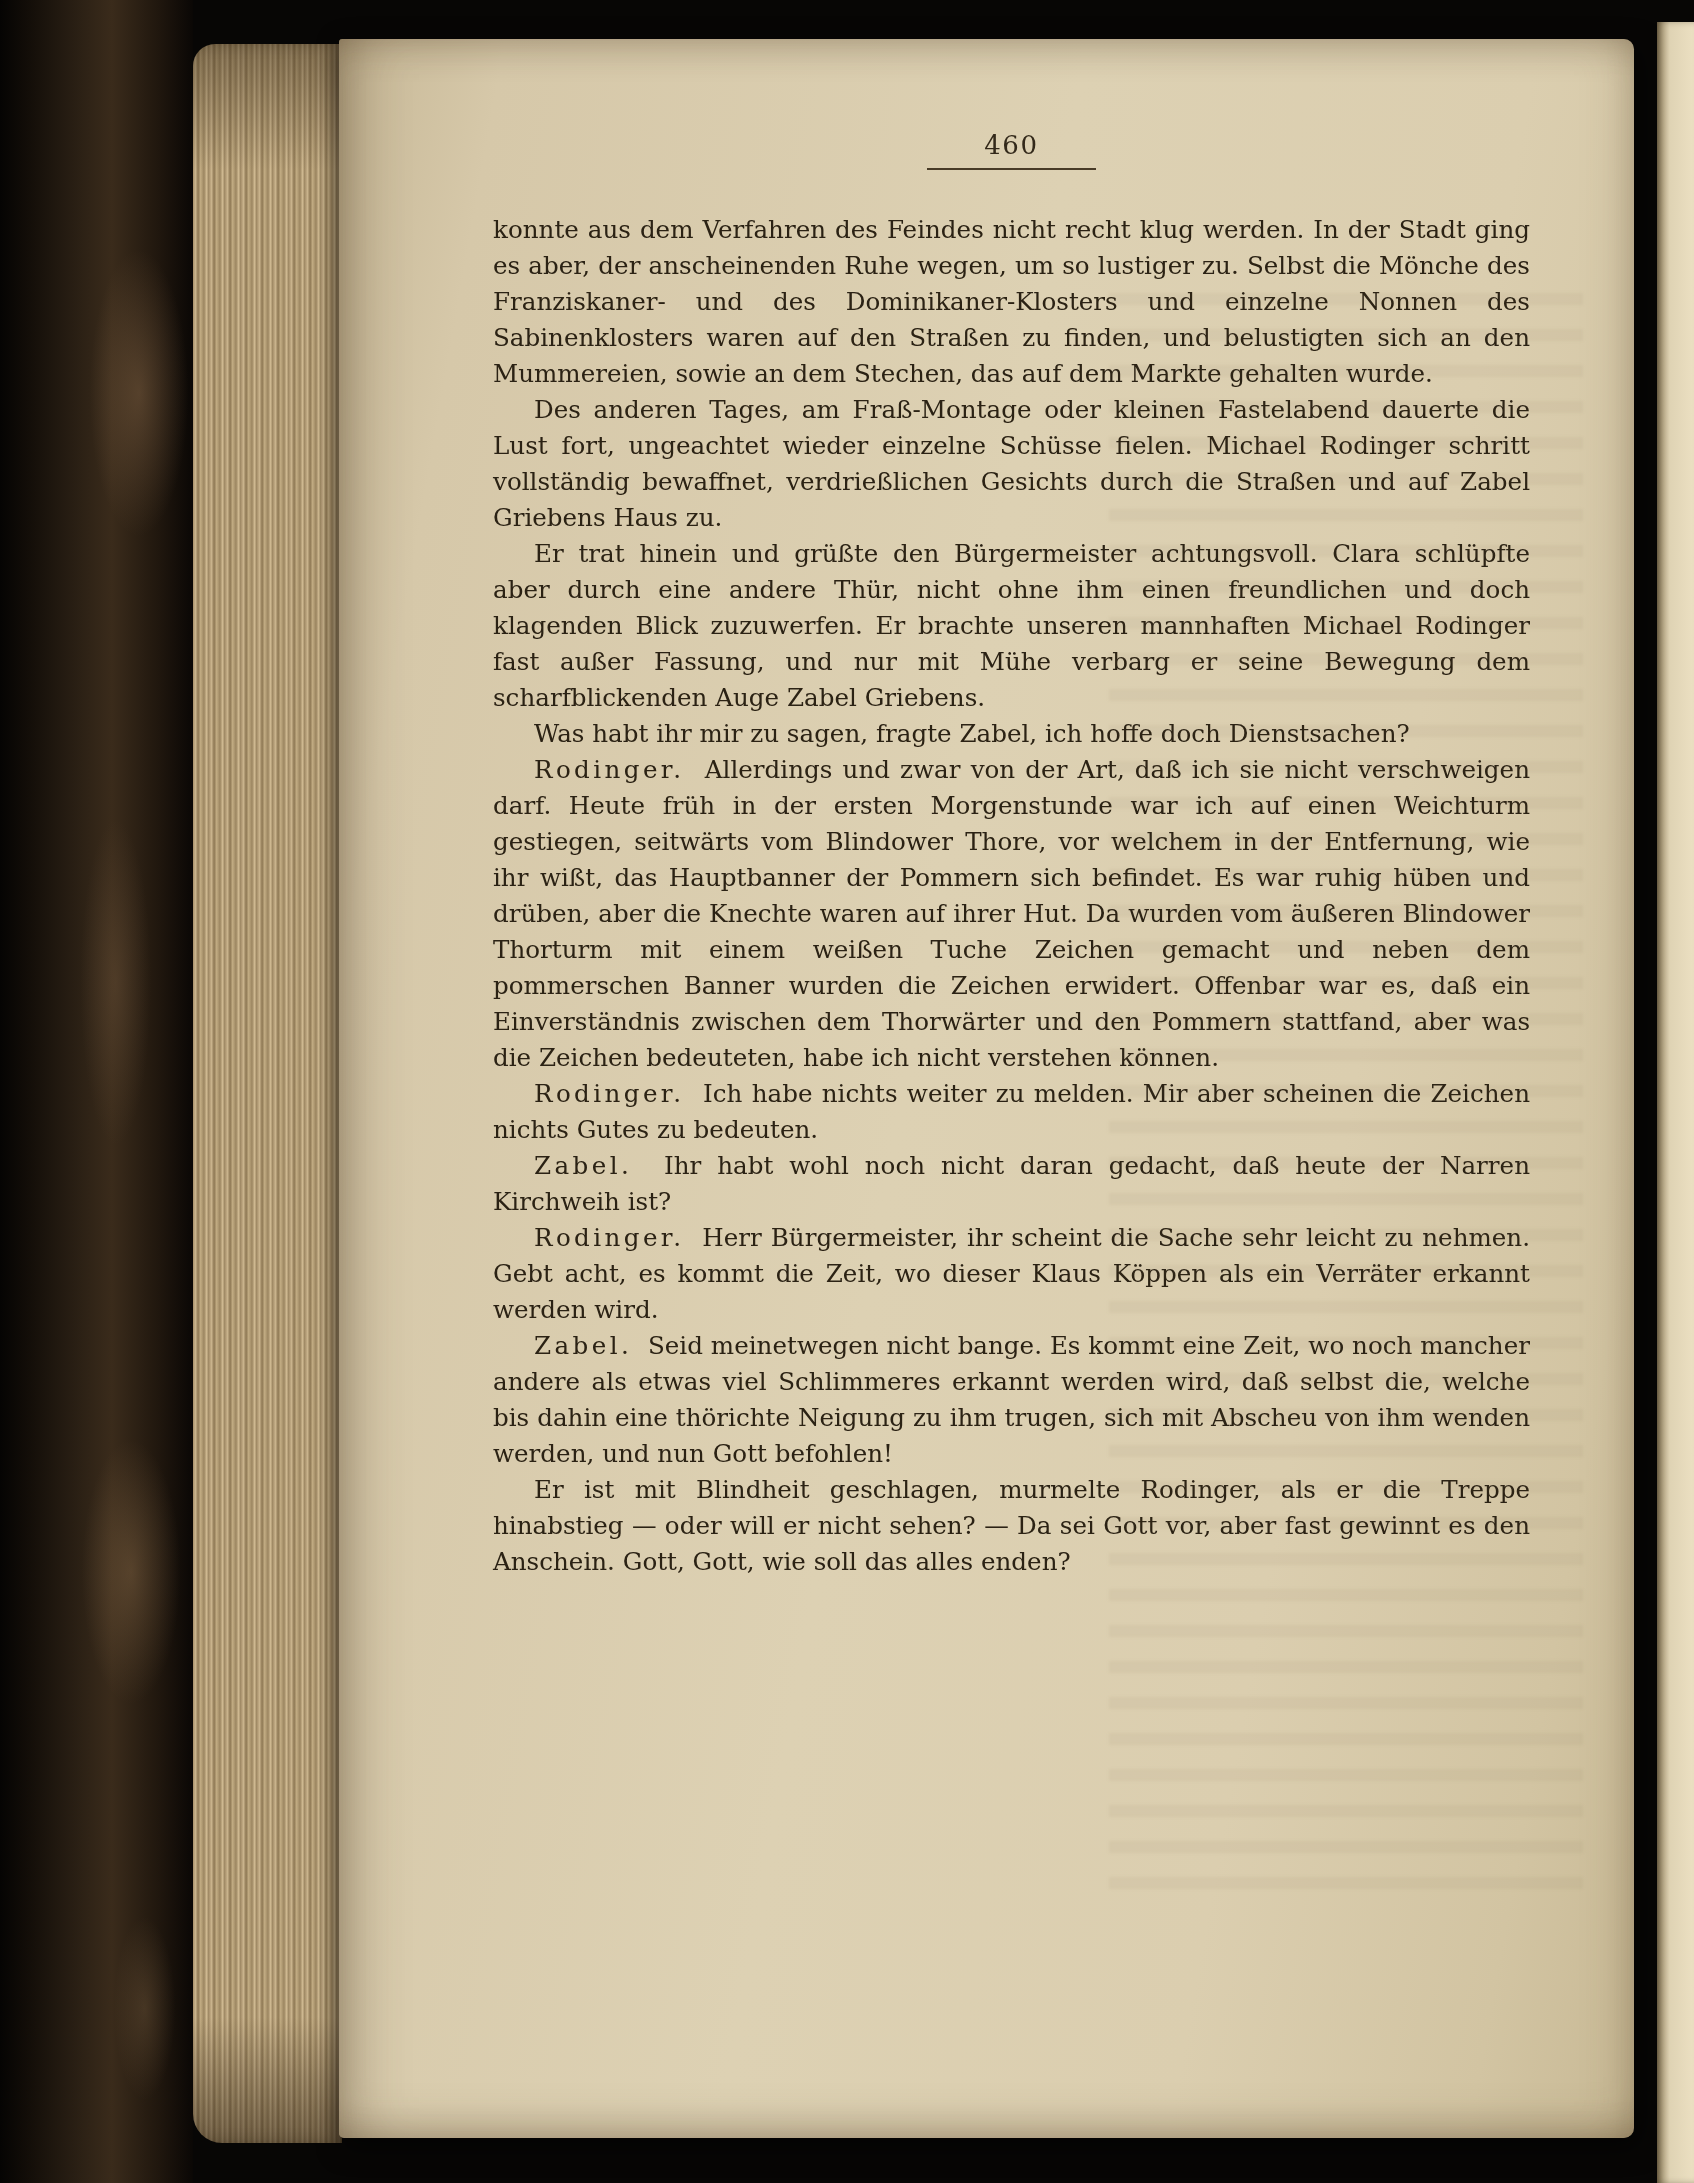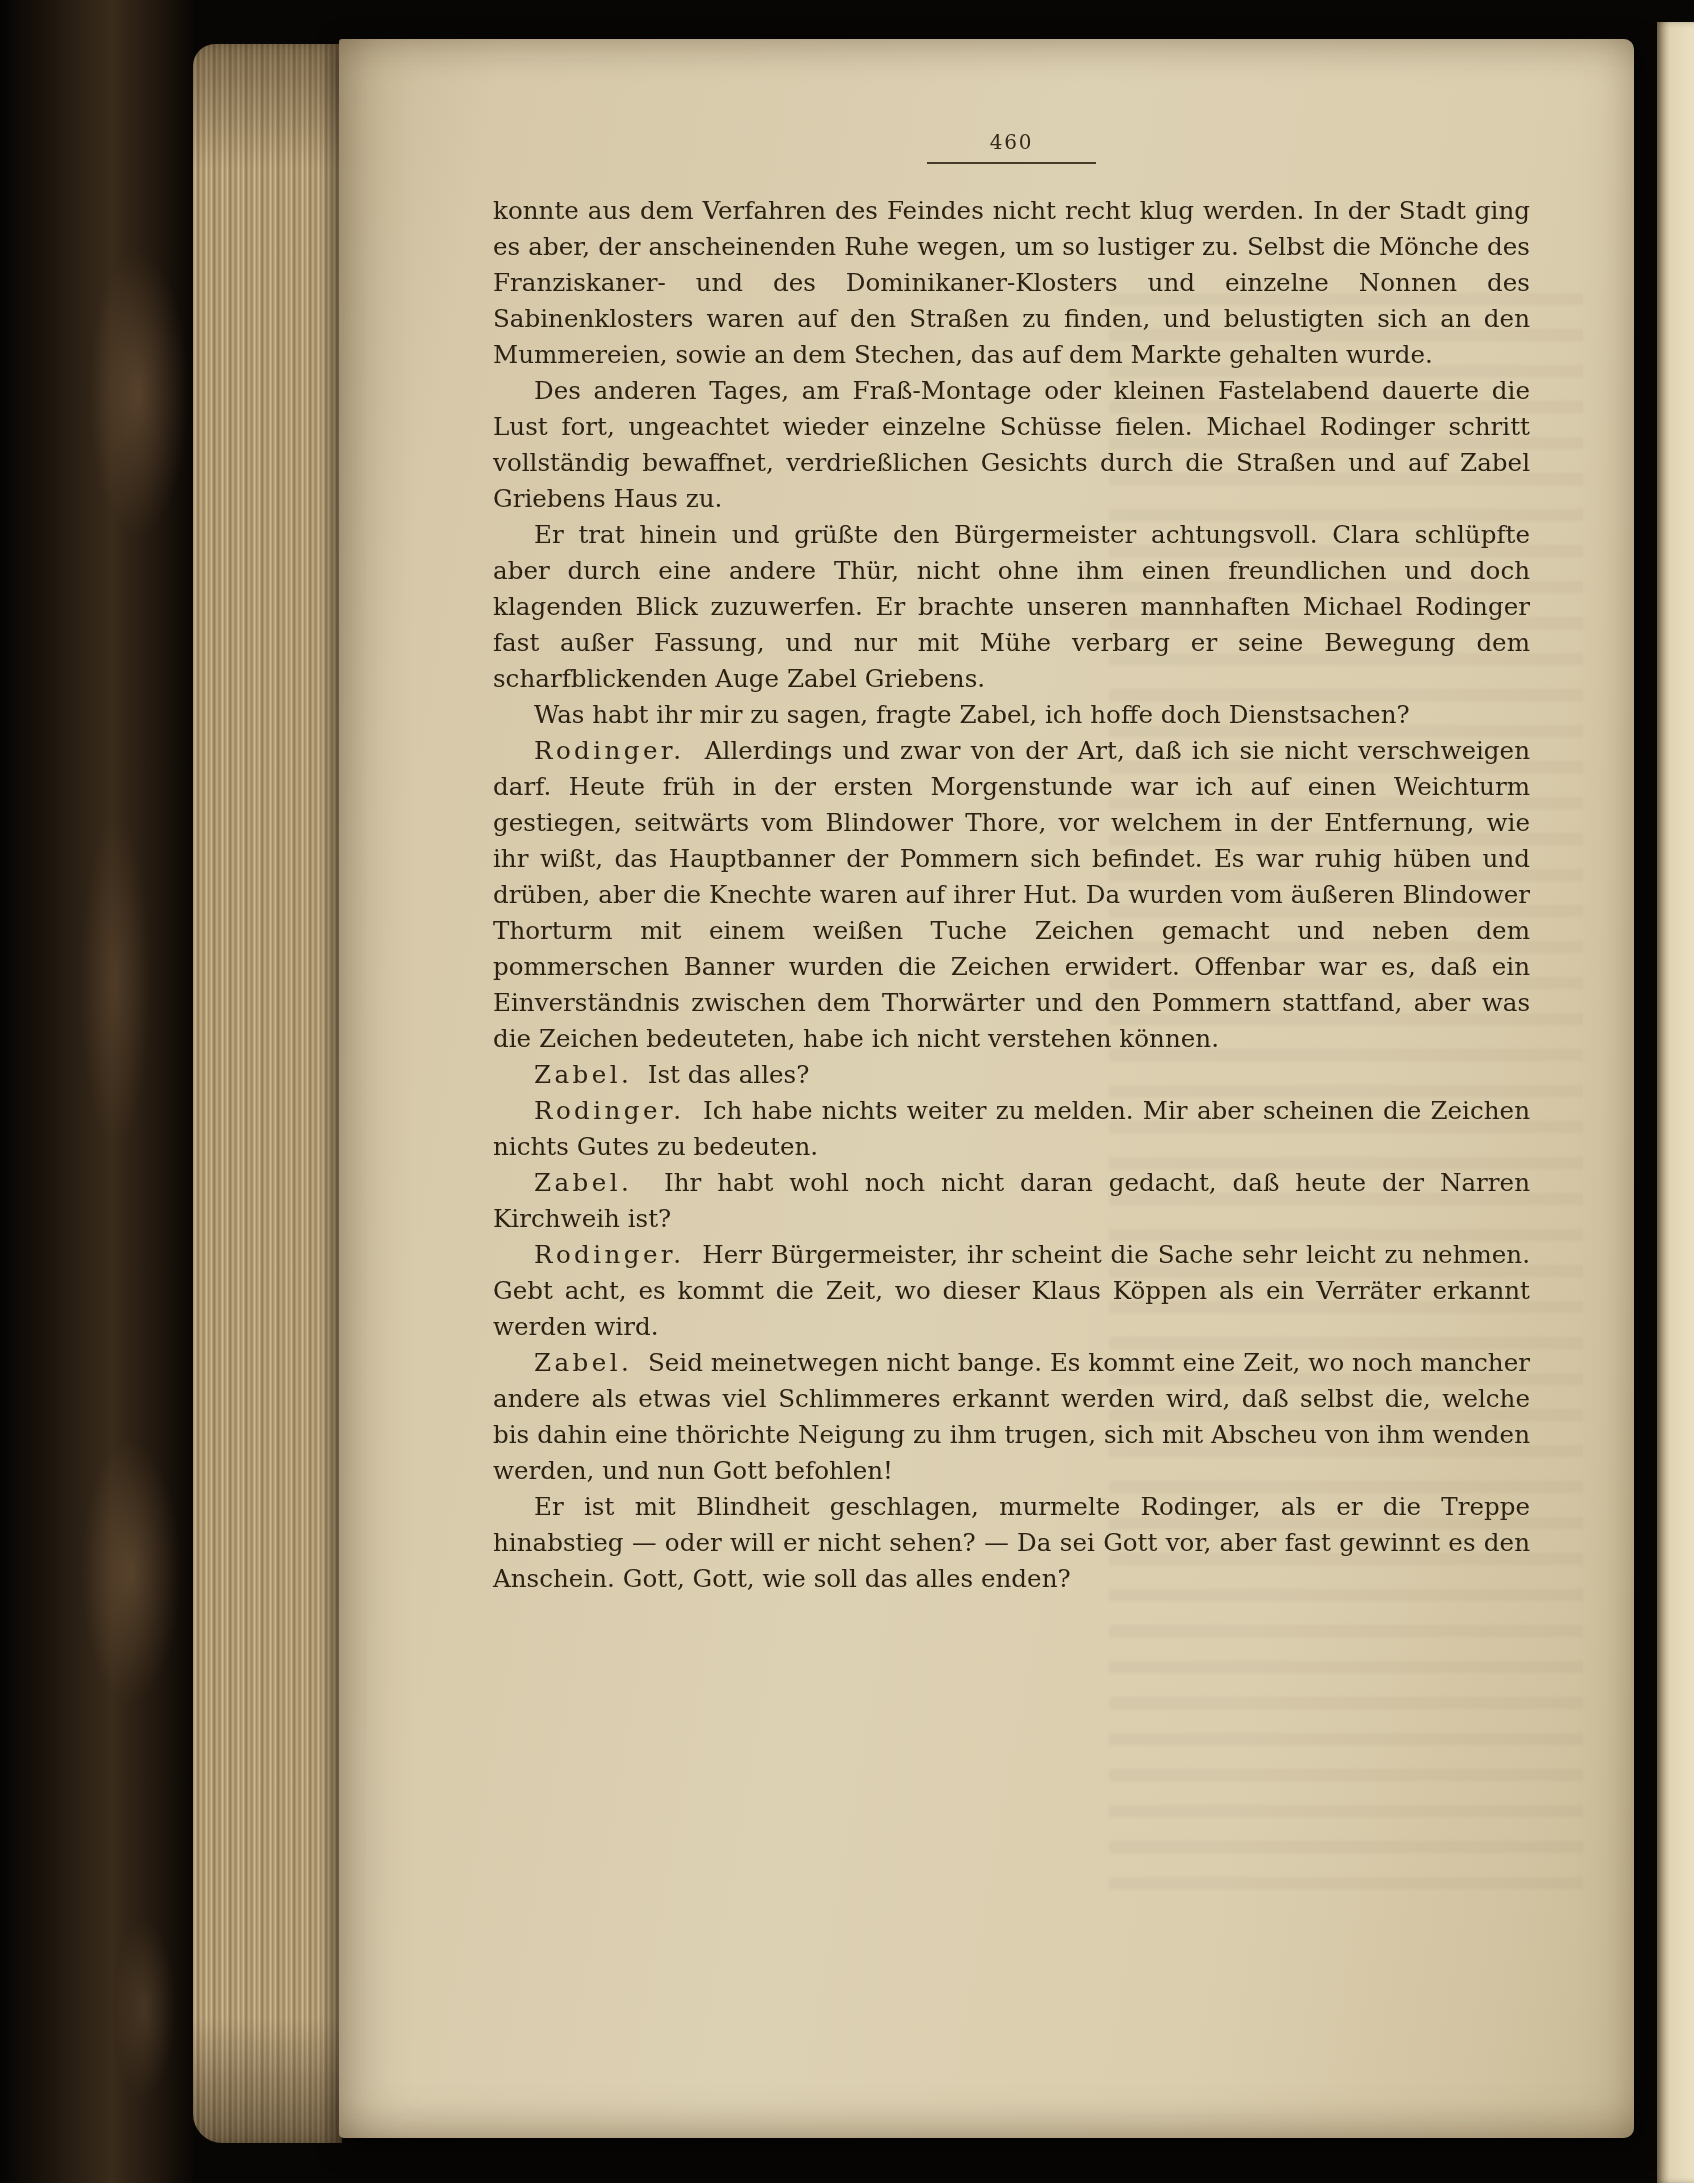--- a/index.html
+++ b/index.html
@@ -82,23 +82,23 @@
 
   
   .text-block {
     position: absolute;
     left: 154px; top: 91px;
     width: 1037px;
     color: #2b2214;
   }
   .page-number {
     width: 169px;
-    margin: 0 auto 29px auto;
+    margin: 0 auto 42px auto;
     text-align: center;
-    font-size: 20px;
+    font-size: 26px;
     letter-spacing: 1.7px;
     color: #33291a;
     border-bottom: 2.5px solid #483b27;
     padding-bottom: 7.6px;
   }
   .paragraphs p {
     margin: 0;
     font-size: 24.6px;
     line-height: 36px;
     text-align: justify;
@@ -120,21 +120,20 @@
   <div class="edges"></div>
   <div class="page">
     <div class="text-block">
       <div class="page-number">460</div>
       <div class="paragraphs" id="paragraphs">
           <p>konnte aus dem Verfahren des Feindes nicht recht klug werden. In der Stadt ging es aber, der anscheinenden Ruhe wegen, um so lustiger zu. Selbst die Mönche des Franziskaner- und des Dominikaner-Klosters und einzelne Nonnen des Sabinenklosters waren auf den Straßen zu finden, und belustigten sich an den Mummereien, sowie an dem Stechen, das auf dem Markte gehalten wurde.</p>
           <p class="indent">Des anderen Tages, am Fraß-Montage oder kleinen Fastelabend dauerte die Lust fort, ungeachtet wieder einzelne Schüsse fielen. Michael Rodinger schritt vollständig bewaffnet, verdrießlichen Gesichts durch die Straßen und auf Zabel Griebens Haus zu.</p>
           <p class="indent">Er trat hinein und grüßte den Bürgermeister achtungsvoll. Clara schlüpfte aber durch eine andere Thür, nicht ohne ihm einen freundlichen und doch klagenden Blick zuzuwerfen. Er brachte unseren mannhaften Michael Rodinger fast außer Fassung, und nur mit Mühe verbarg er seine Bewegung dem scharfblickenden Auge Zabel Griebens.</p>
           <p class="indent">Was habt ihr mir zu sagen, fragte Zabel, ich hoffe doch Dienstsachen?</p>
           <p class="indent"><span class="speaker">Rodinger.</span>&nbsp;&nbsp;Allerdings und zwar von der Art, daß ich sie nicht verschweigen darf. Heute früh in der ersten Morgenstunde war ich auf einen Weichturm gestiegen, seitwärts vom Blindower Thore, vor welchem in der Entfernung, wie ihr wißt, das Hauptbanner der Pommern sich befindet. Es war ruhig hüben und drüben, aber die Knechte waren auf ihrer Hut. Da wurden vom äußeren Blindower Thorturm mit einem weißen Tuche Zeichen gemacht und neben dem pommerschen Banner wurden die Zeichen erwidert. Offenbar war es, daß ein Einverständnis zwischen dem Thorwärter und den Pommern stattfand, aber was die Zeichen bedeuteten, habe ich nicht verstehen können.</p>
-          <p class="indent"><span class="speaker">Zabel.</span>&nbsp;&nbsp;Ist das alles?</p>
           <p class="indent"><span class="speaker">Rodinger.</span>&nbsp;&nbsp;Ich habe nichts weiter zu melden. Mir aber scheinen die Zeichen nichts Gutes zu bedeuten.</p>
           <p class="indent"><span class="speaker">Zabel.</span>&nbsp;&nbsp;Ihr habt wohl noch nicht daran gedacht, daß heute der Narren Kirchweih ist?</p>
           <p class="indent"><span class="speaker">Rodinger.</span>&nbsp;&nbsp;Herr Bürgermeister, ihr scheint die Sache sehr leicht zu nehmen. Gebt acht, es kommt die Zeit, wo dieser Klaus Köppen als ein Verräter erkannt werden wird.</p>
           <p class="indent"><span class="speaker">Zabel.</span>&nbsp;&nbsp;Seid meinetwegen nicht bange. Es kommt eine Zeit, wo noch mancher andere als etwas viel Schlimmeres erkannt werden wird, daß selbst die, welche bis dahin eine thörichte Neigung zu ihm trugen, sich mit Abscheu von ihm wenden werden, und nun Gott befohlen!</p>
           <p class="indent">Er ist mit Blindheit geschlagen, murmelte Rodinger, als er die Treppe hinabstieg — oder will er nicht sehen? — Da sei Gott vor, aber fast gewinnt es den Anschein. Gott, Gott, wie soll das alles enden?</p>
         </div>
     </div>
   </div>
   <div class="next-page"></div>
 </div>

